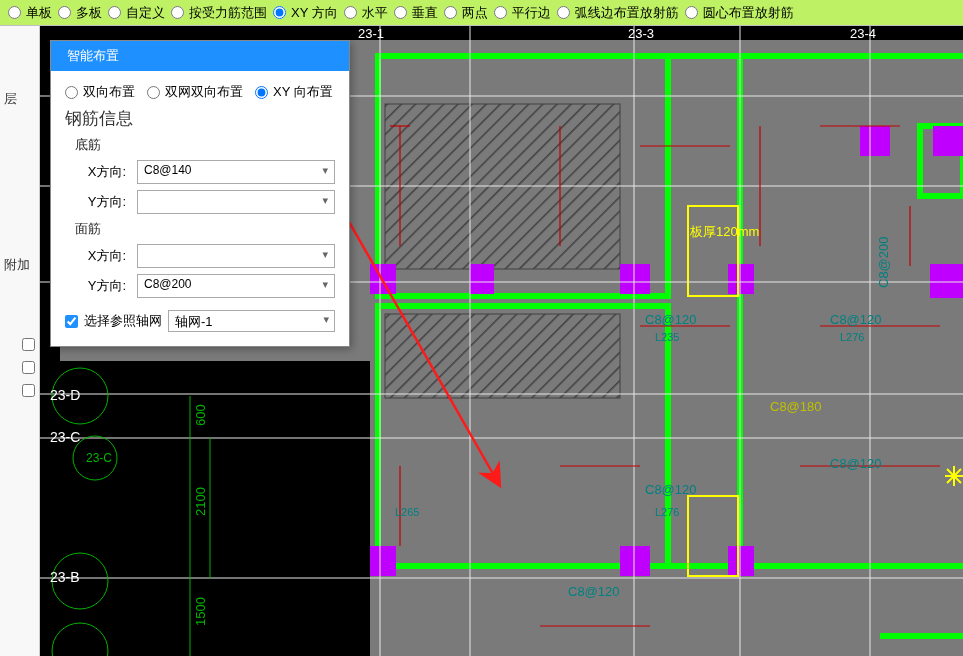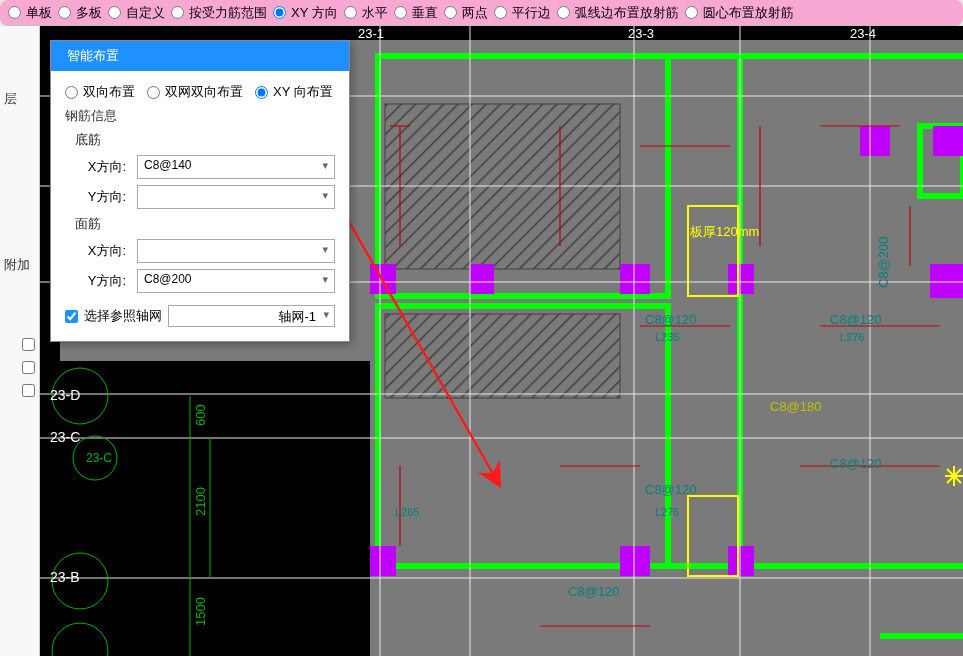--- a/index.html
+++ b/index.html
@@ -6,29 +6,28 @@
   body {
     font-family: "Microsoft YaHei", Arial, sans-serif;
     font-size: 12px;
     background: #e8e8e8;
     overflow: hidden;
     width: 963px;
     height: 656px;
     position: relative;
   }
   .top-toolbar {
-    background: #f9a8d4;
+    background: #bef264;
     border-bottom: 1px solid #c0c0c0;
     padding: 4px 8px;
     display: flex;
     gap: 6px;
     align-items: center;
     height: 26px;
     font-size: 13px;
-    border-radius: 8px;
   }
   .radio-opt {
     display: inline-flex;
     align-items: center;
     gap: 3px;
     cursor: pointer;
   }
   .radio-opt input { margin-right: 2px; }
   .side-area {
     position: absolute;
@@ -74,21 +73,21 @@
   .dialog-body {
     padding: 12px 14px 14px;
   }
   .mode-row {
     display: flex;
     gap: 12px;
     margin-bottom: 4px;
     font-size: 13px;
   }
   .section-title {
-    font-size: 13px;
+    font-size: 17px;
     color: #333;
     margin-top: 6px;
   }
   .sub-title {
     font-size: 13px;
     margin: 6px 0 6px 10px;
     color: #222;
   }
   .field-row {
     display: flex;
@@ -127,21 +126,20 @@
   .grid-row input[type=checkbox]{
     accent-color: #1e90ff;
   }
   .grid-combo {
     flex: 1;
     border: 1px solid #aaa;
     height: 22px;
     padding: 2px 18px 2px 6px;
     position: relative;
     background: #fff;
-    text-align: right;
   }
   .grid-combo::after {
     content: '▾';
     position: absolute;
     right: 5px; top: 2px;
     color: #666;
     font-size: 11px;
   }
   
   .svg-layer {

